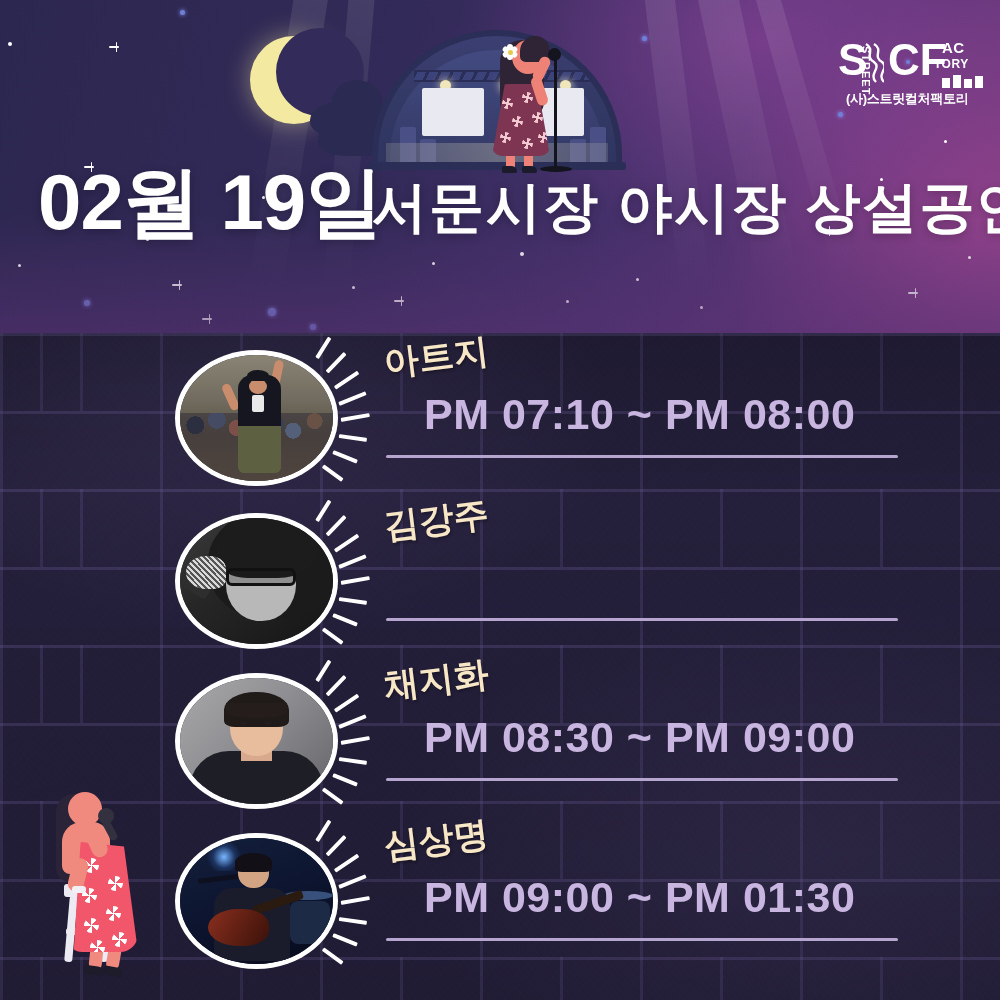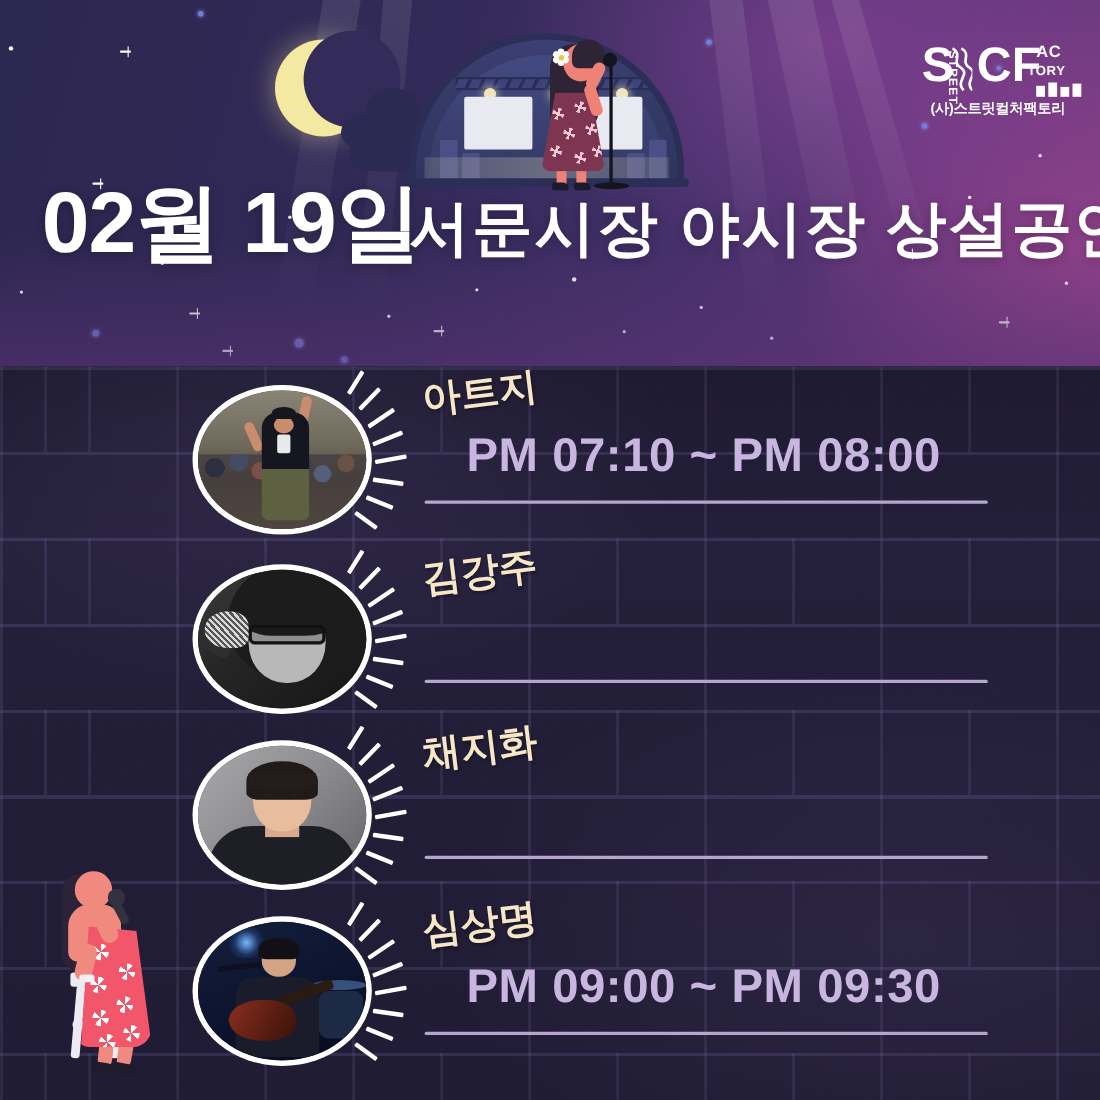--- a/index.html
+++ b/index.html
@@ -467,20 +467,21 @@
           <div class="neck"></div>
           <div class="faceb"></div>
           <div class="hair"></div>
           <div class="fringe"></div>
           <div class="eye" style="left:39%;"></div>
           <div class="eye" style="left:55%;"></div>
         </div>
       </div>
     </div>
     <div class="pname">채지화</div>
+    <div class="ptime">PM 08:30 ~ PM 09:00</div>
     <div class="pline"></div>
   </div>
 
   <div class="row" style="top:825px;">
     <div class="photo">
       <div class="dashes">
         <b style="left:112px;top:10px;width:24px;transform:rotate(-58deg);"></b>
         <b style="left:122px;top:24px;width:26px;transform:rotate(-46deg);"></b>
         <b style="left:130px;top:40px;width:28px;transform:rotate(-34deg);"></b>
         <b style="left:134px;top:56px;width:29px;transform:rotate(-22deg);"></b>
@@ -498,21 +499,21 @@
           <div class="micst"></div>
           <div class="torso"></div>
           <div class="neckg"></div>
           <div class="guitar"></div>
           <div class="headp"></div>
             <div class="hairp"></div>
         </div>
       </div>
     </div>
     <div class="pname">심상명</div>
-    <div class="ptime">PM 09:00 ~ PM 09:30</div>
+    <div class="ptime">PM 09:00 ~ PM 01:30</div>
     <div class="pline"></div>
   </div>
 
   <div class="seated">
     <div class="st-stool">
       <div class="seat"></div>
         <div class="lg1"></div>
         <div class="lg2"></div>
         <div class="bar"></div>
     </div>

